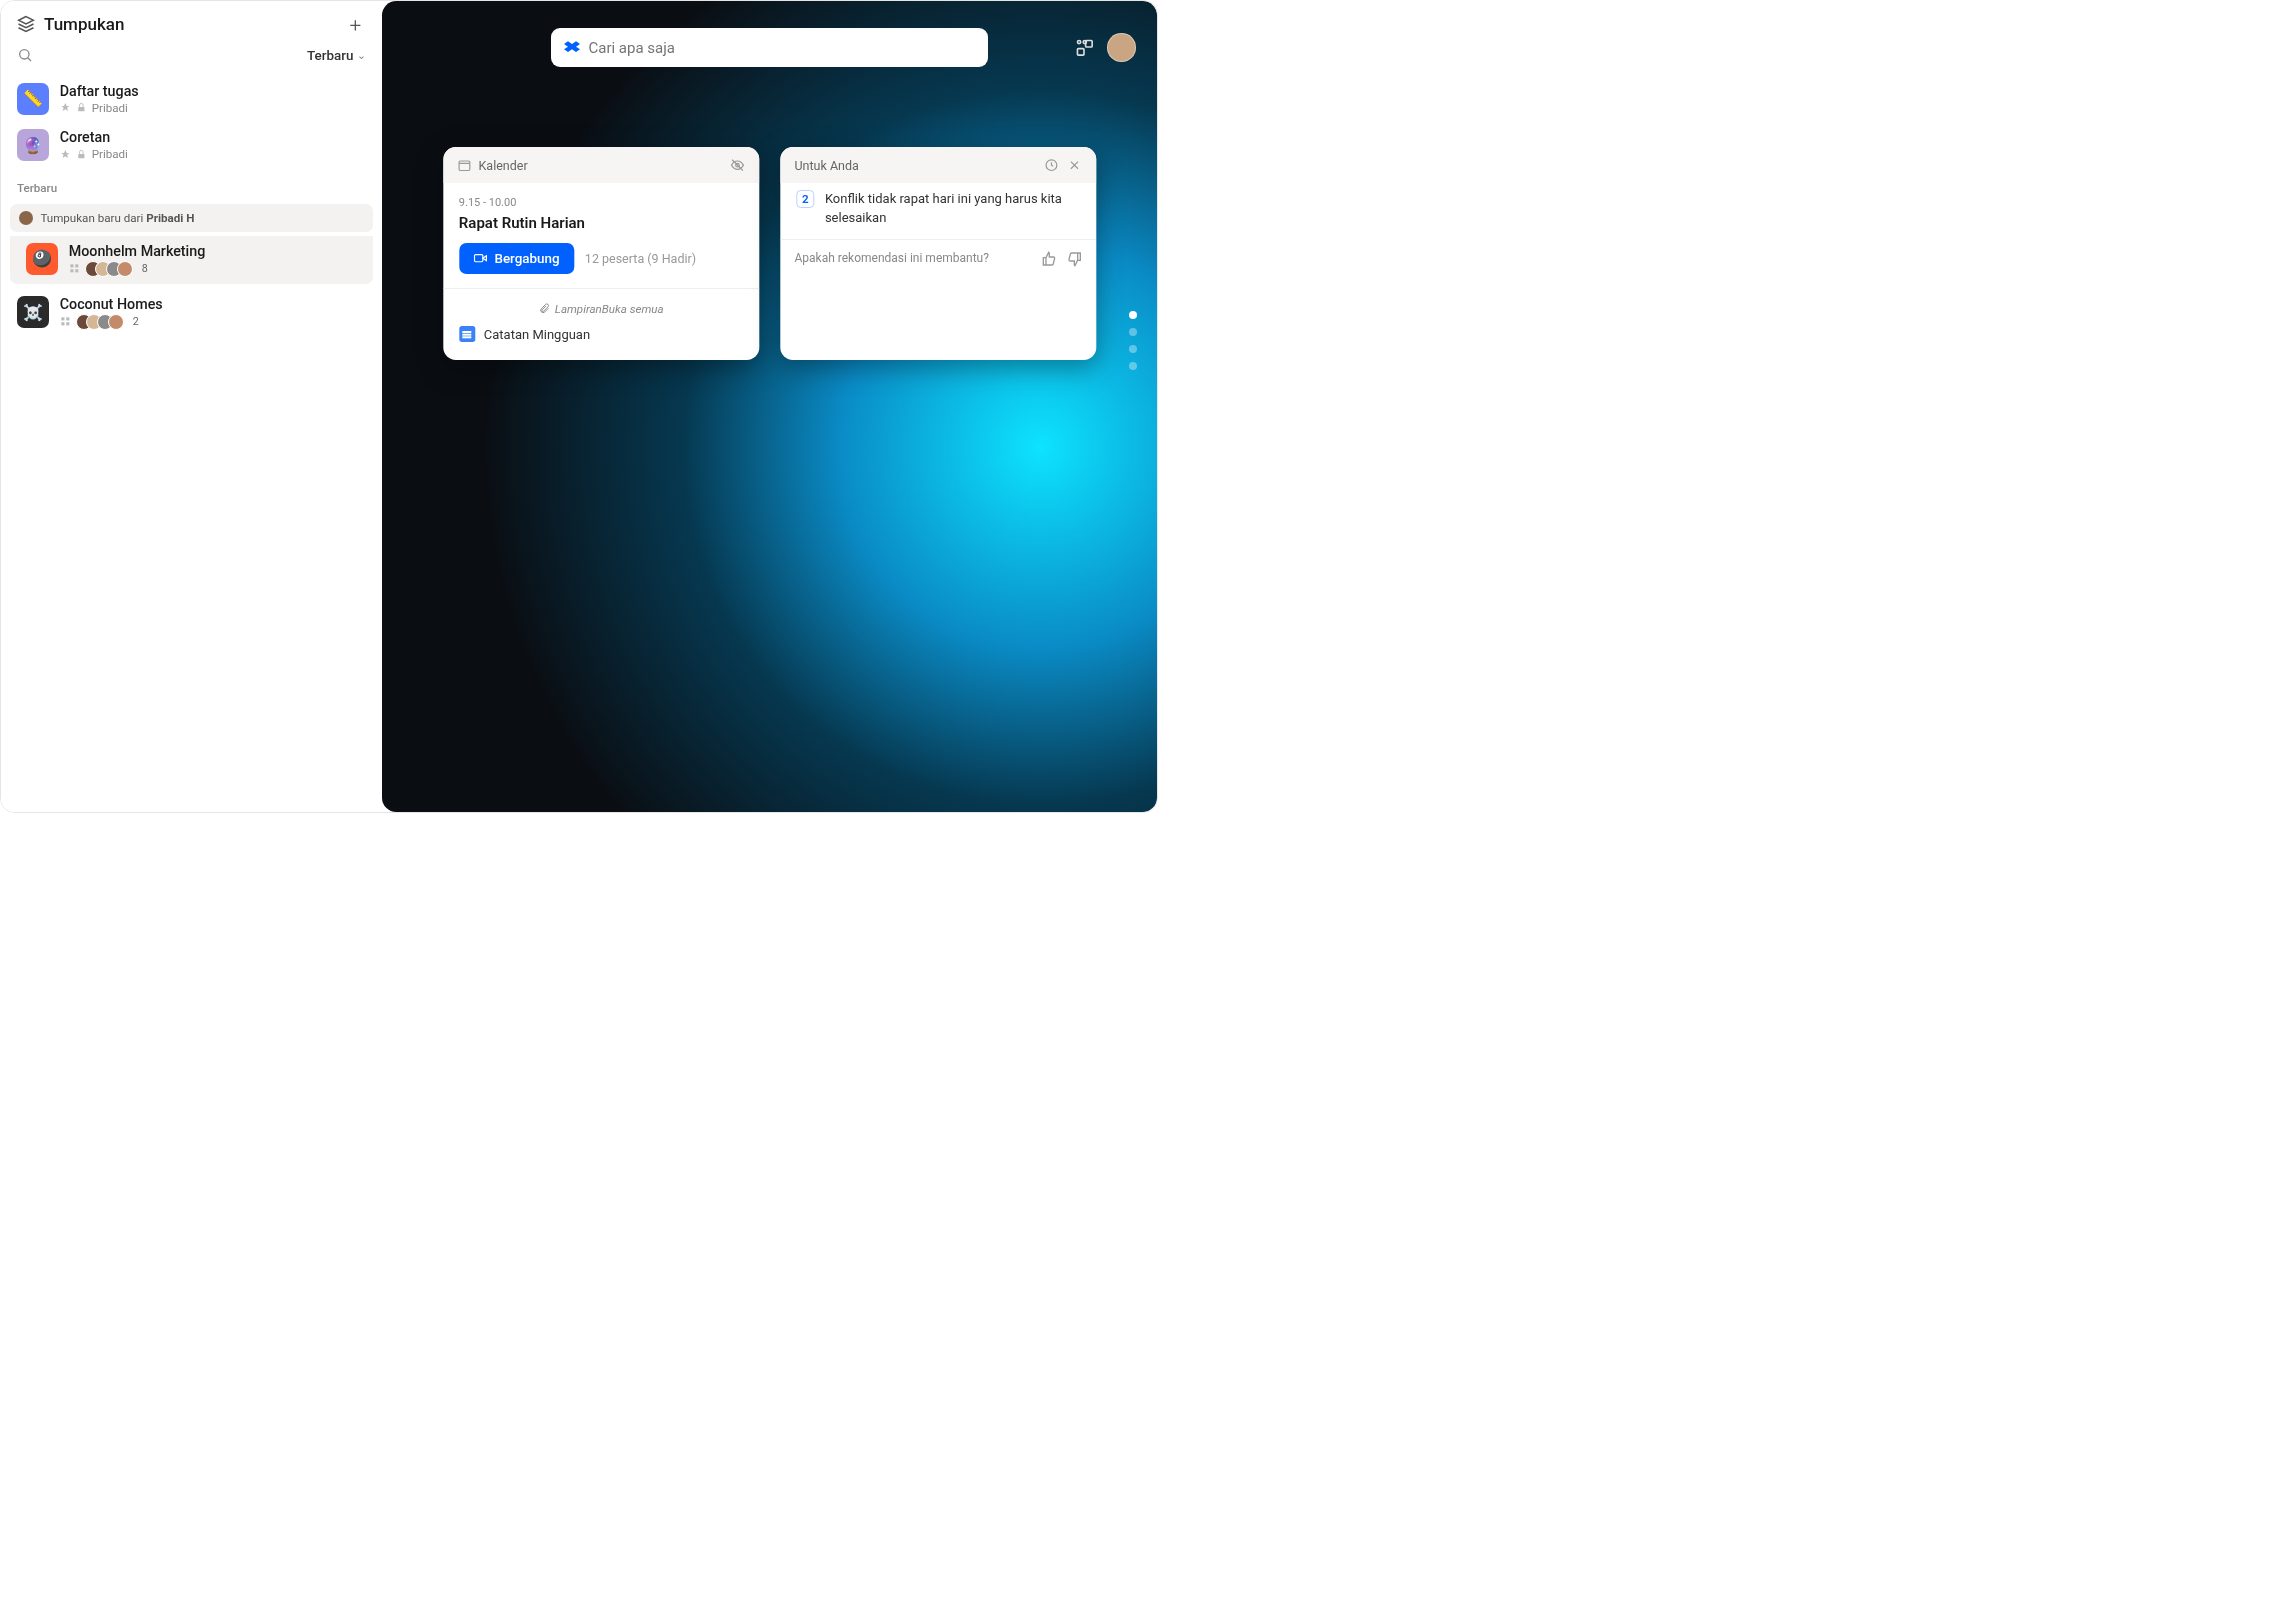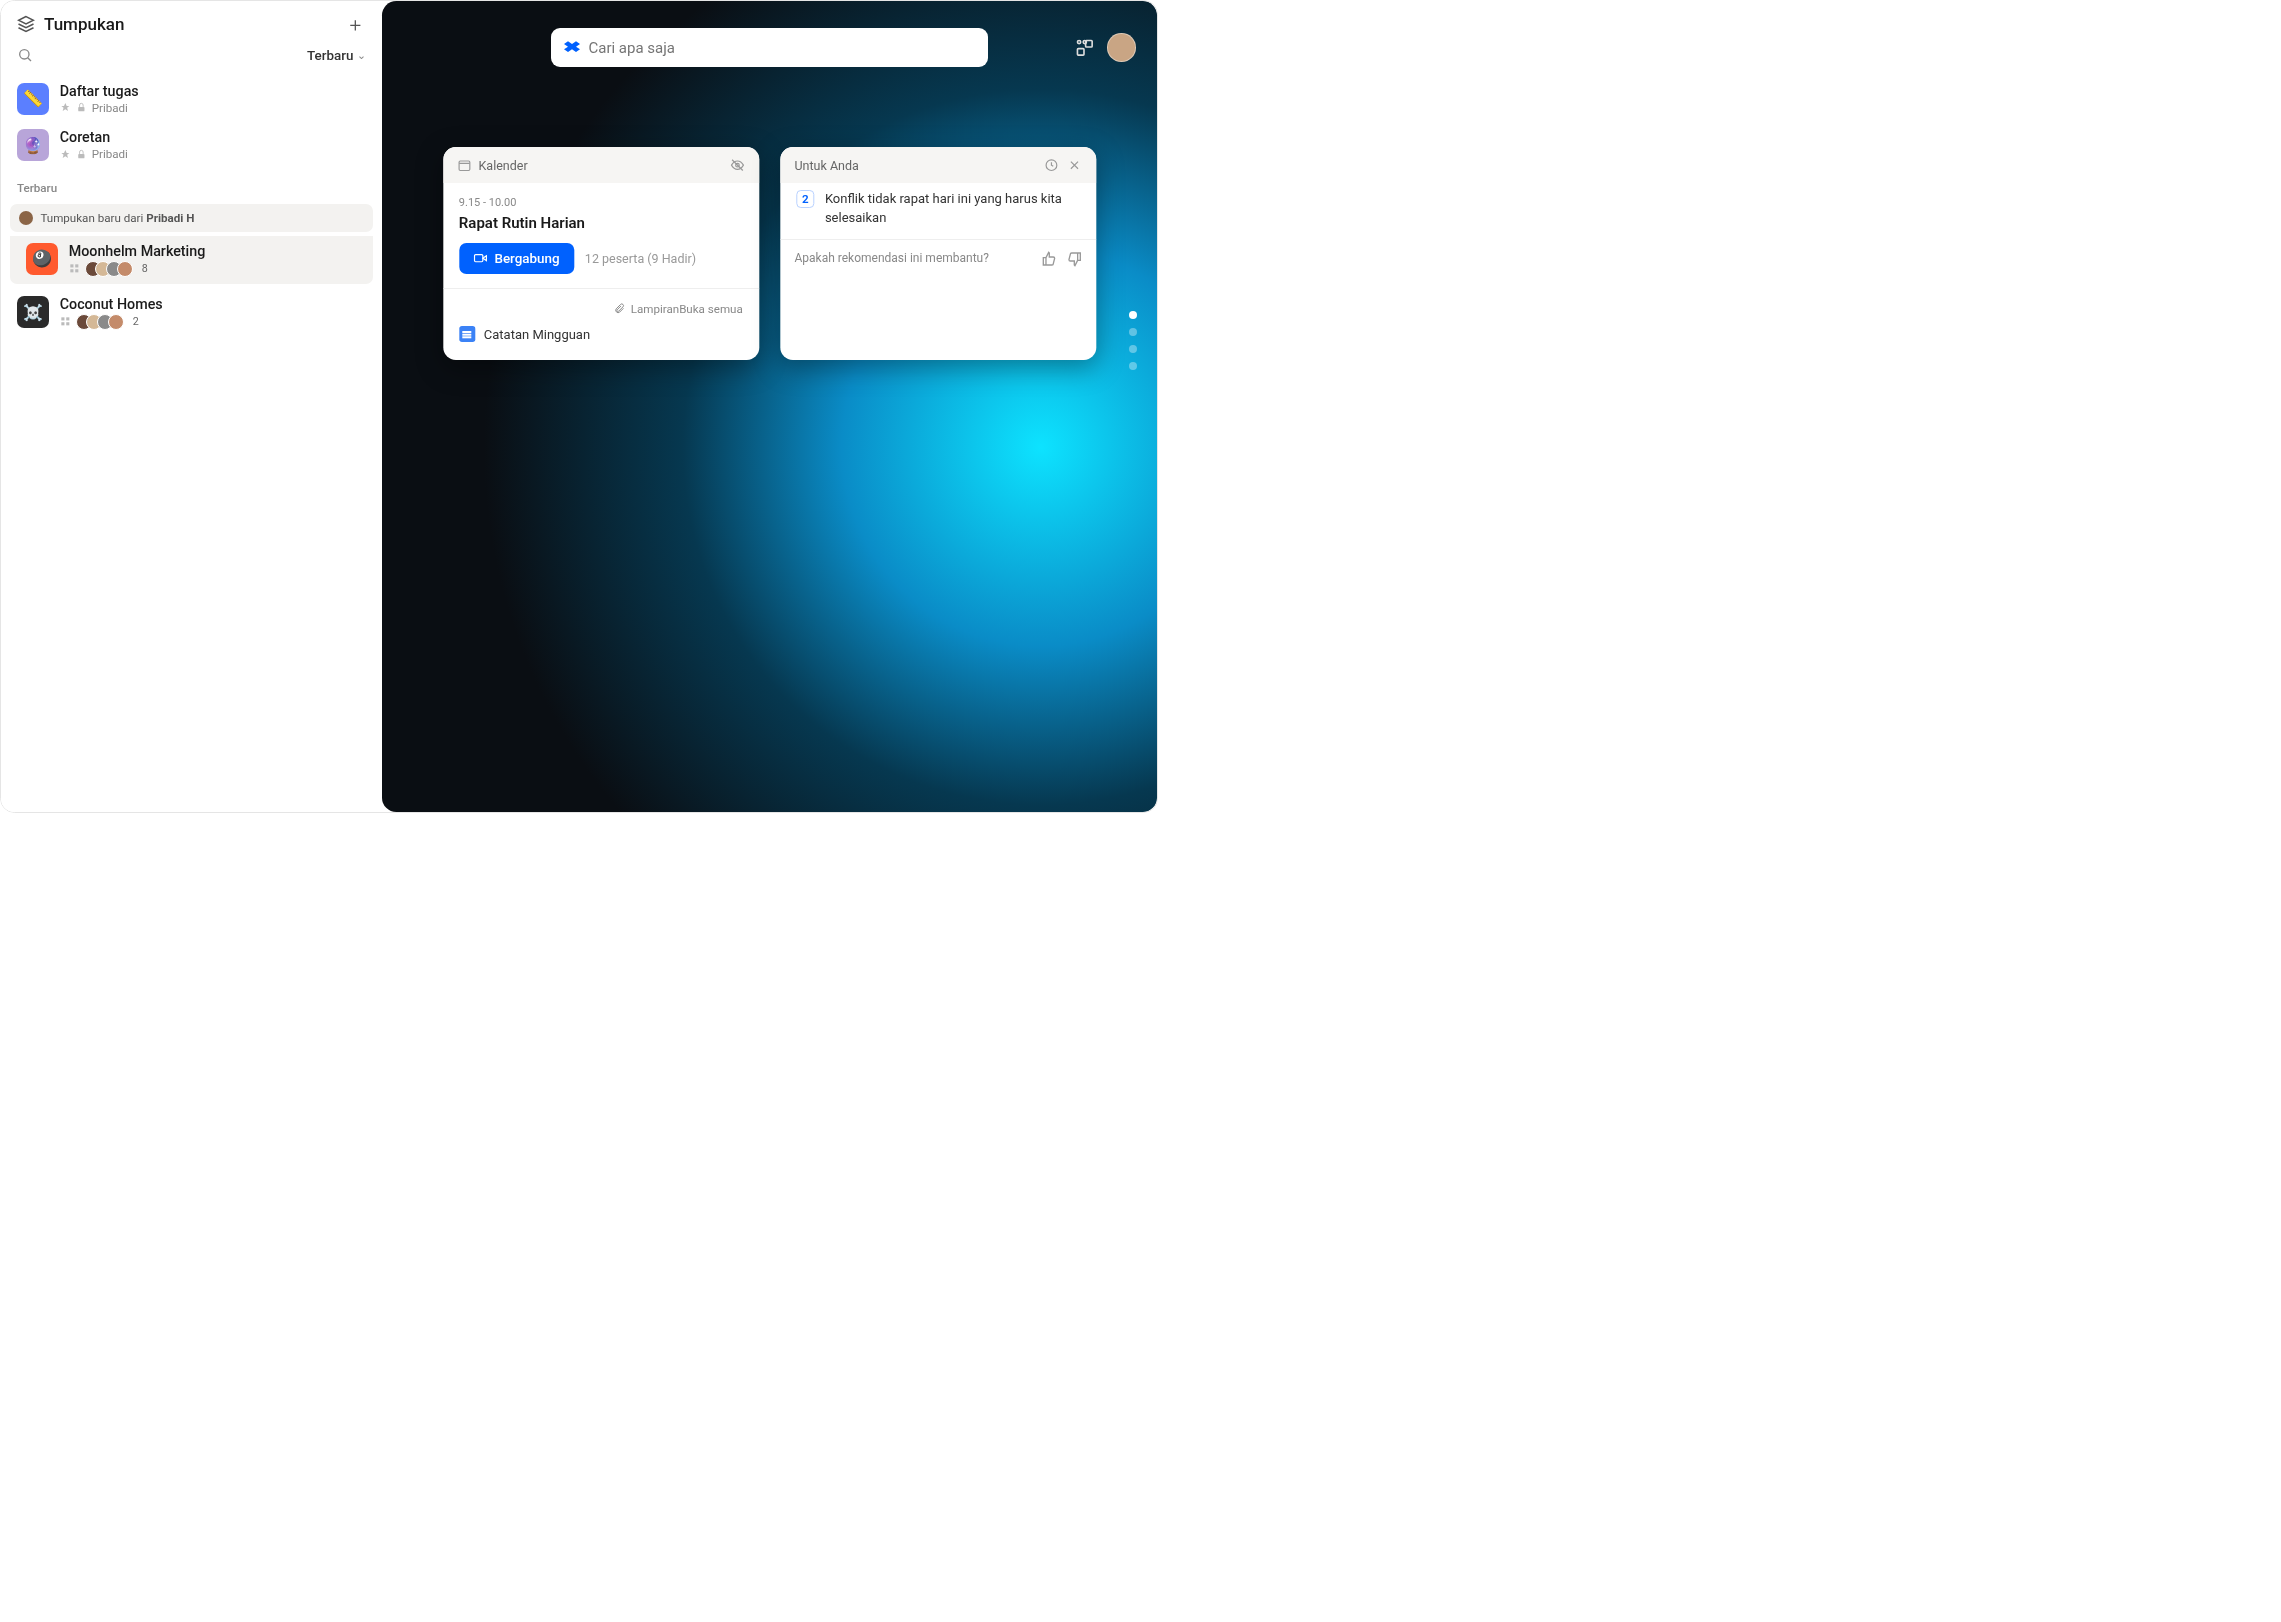--- a/index.html
+++ b/index.html
@@ -61,21 +61,21 @@
 .card-head-right { display:flex; align-items:center; gap:9px; }
 .head-ic { width:14.3px; height:14.3px; color:#999; cursor:pointer; }
 
 .cal-body { padding:12.5px 16px 14.3px 16px; }
 .cal-time { font-size:11px; color:#888; margin-bottom:5.3px; }
 .cal-title { font-size:15px; font-weight:600; color:#1a1a1a; margin-bottom:10.7px; }
 .cal-row { display:flex; align-items:center; gap:11px; }
 .join-btn { background:#0061fe; color:#fff; border:none; border-radius:7.1px; padding:8px 14.3px; font-size:13.4px; font-weight:500; display:flex; align-items:center; gap:7.1px; cursor:pointer; }
 .cal-attend { font-size:12.5px; color:#999; }
 .cal-sep { border-top:0.9px solid #eee; margin:14.3px -16px 0 -16px; }
-.attach-head { display:flex; align-items:center; justify-content:flex-end; padding:12.5px 0 7.1px 0; font-size:11.6px; color:#888; }
+.attach-head { display:flex; align-items:center; justify-content:center; padding:12.5px 0 7.1px 0; font-size:11.6px; color:#888;font-style:italic; }
 .attach-item { display:flex; align-items:center; gap:9px; font-size:13px; color:#333; padding:3.6px 0; }
 .doc-ic { width:16px; height:16px; background:#3b82f6; border-radius:2.7px; position:relative; }
 .doc-ic::after { content:""; position:absolute; left:3.6px; right:3.6px; top:4.5px; height:1.8px; background:#fff; box-shadow:0 2.7px 0 #fff, 0 5.3px 0 #fff; }
 
 .fy-body { padding:0; }
 .fy-greet { background:#f6f5f3; margin:9px; border-radius:9px; padding:14.3px; }
 .fy-greet-title { font-size:15px; font-weight:500; margin-bottom:9px; color:#1a1a1a; }
 .fy-greet-text { font-size:13px; color:#444; line-height:1.5; }
 .fy-item { display:flex; gap:10.7px; padding:7.1px 16px 12.5px 16px; font-size:13px; color:#333; line-height:1.4; }
 .fy-badge { width:18px; height:18px; border-radius:4.5px; border:0.9px solid #b9d2ff; color:#0061fe; font-size:11.6px; font-weight:600; display:flex; align-items:center; justify-content:center; flex-shrink:0; }

